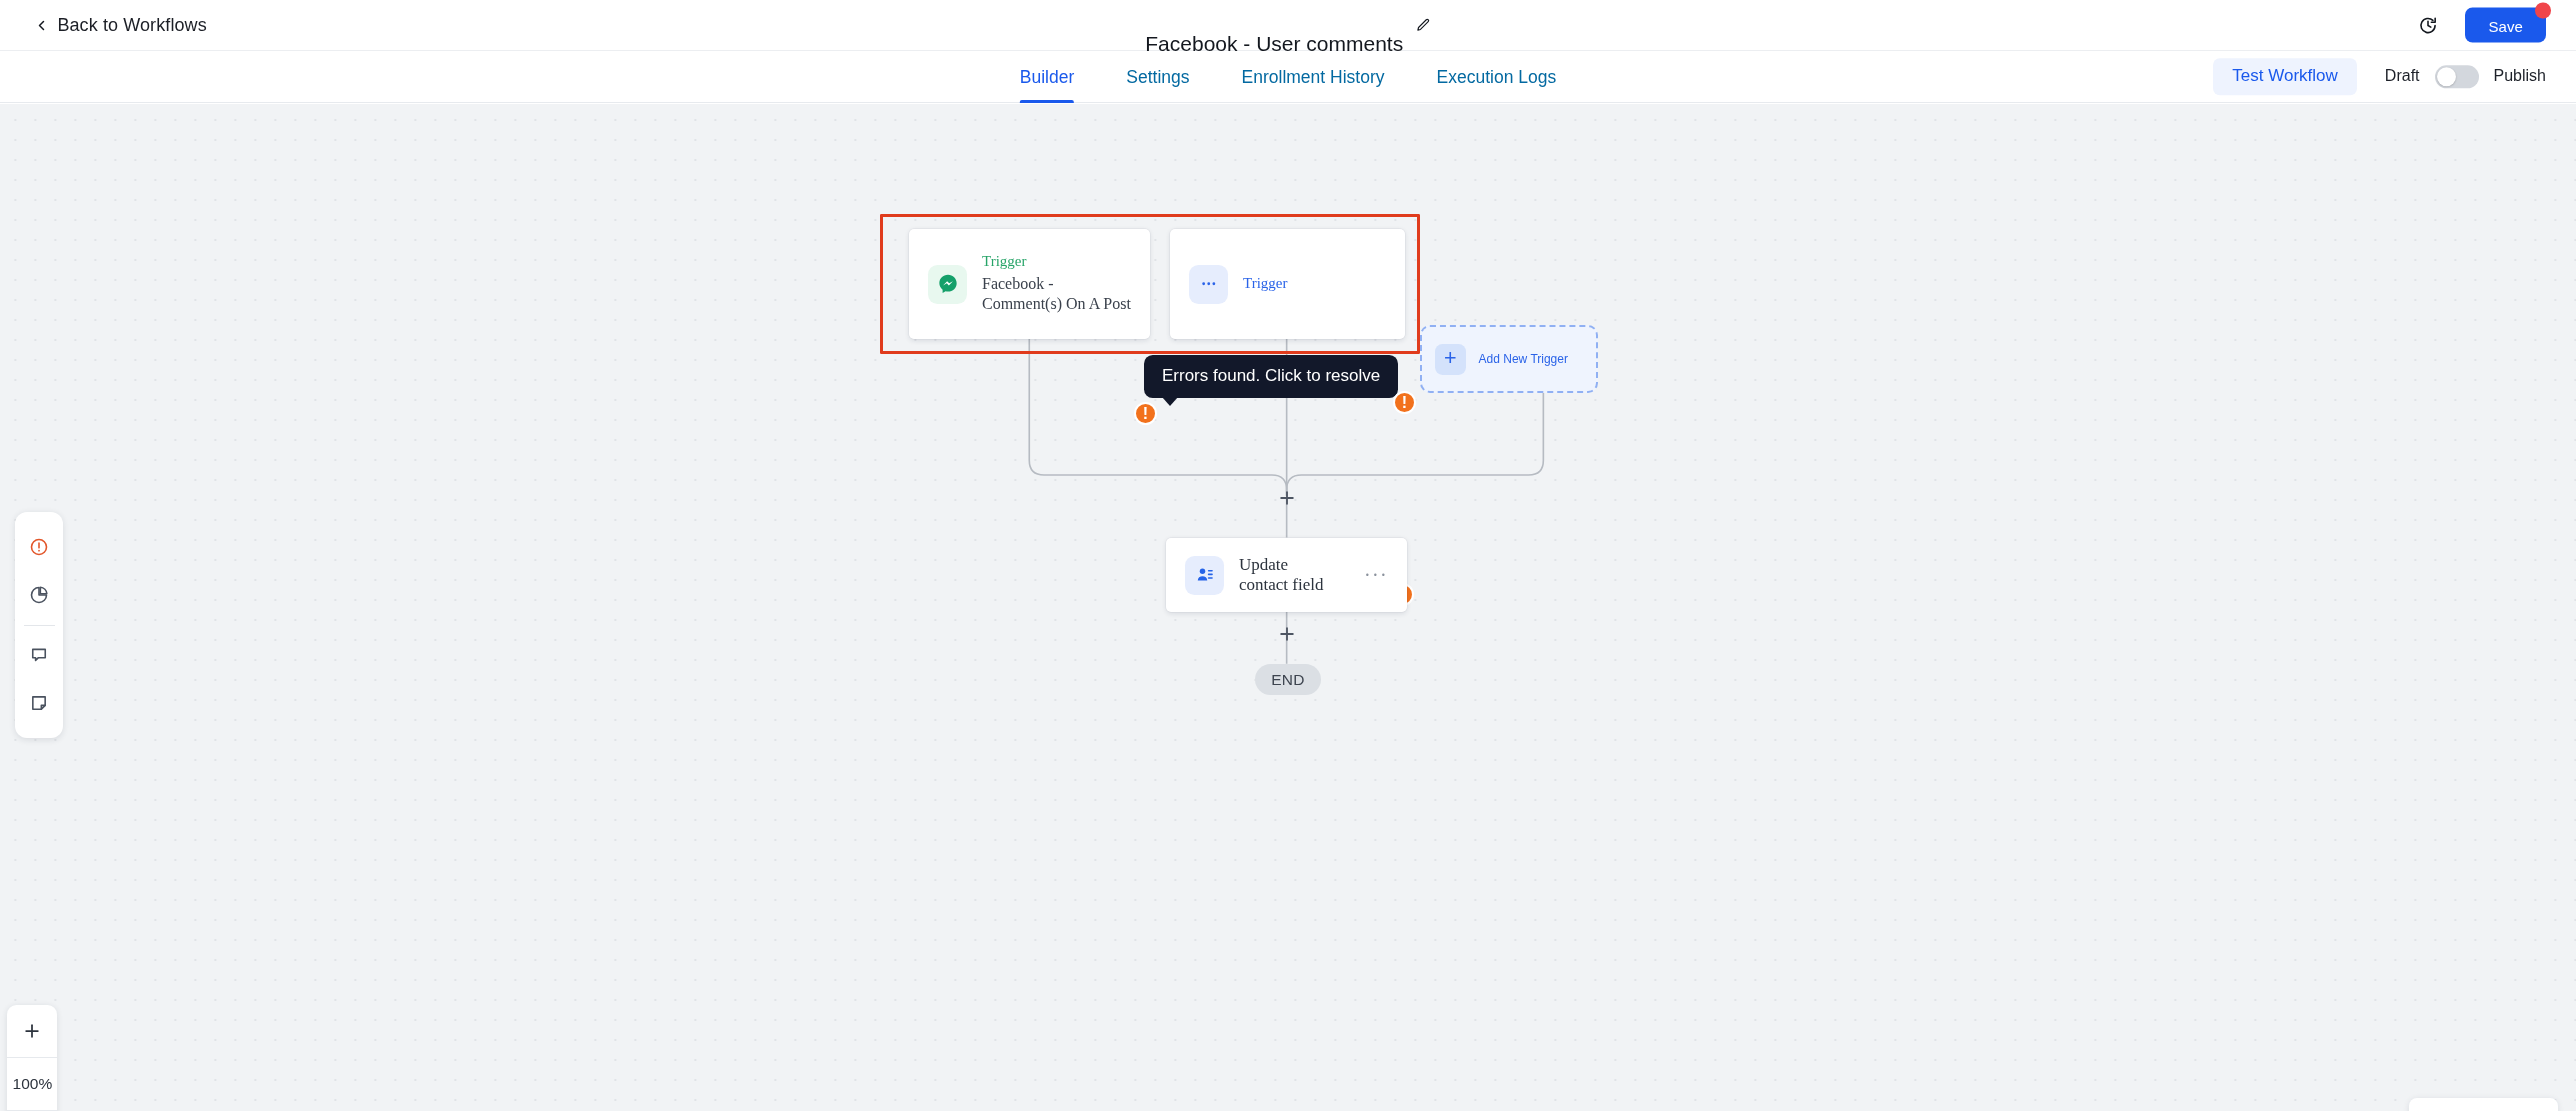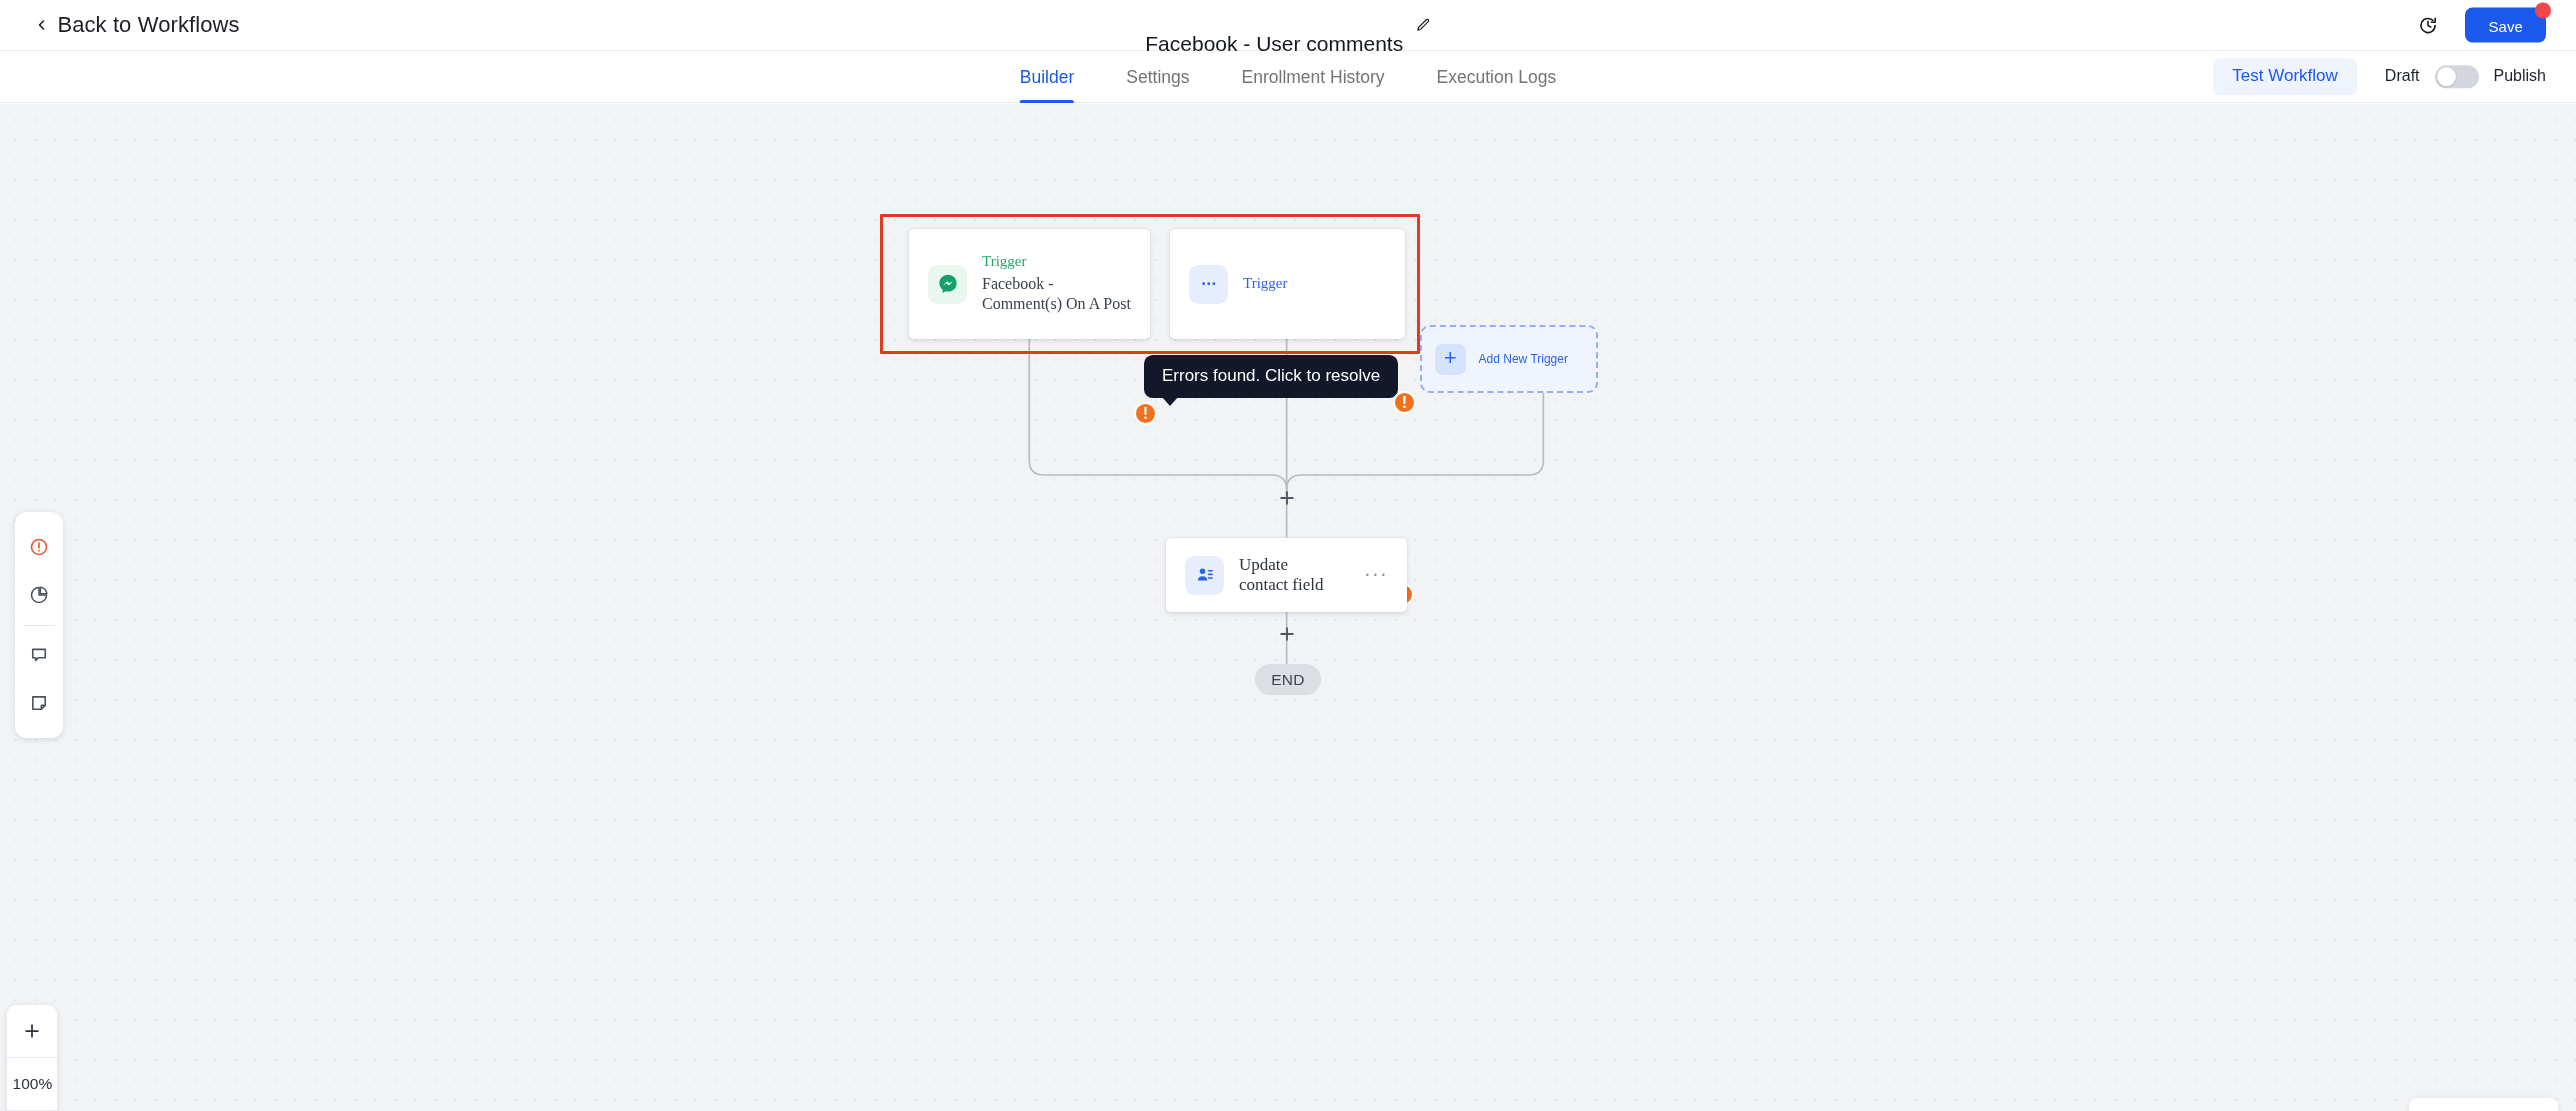--- a/index.html
+++ b/index.html
@@ -17,21 +17,21 @@
     background: #ffffff;
     border-bottom: 0.7px solid #eceef1;
     display: flex; align-items: center;
   }
   .back-link {
     position: absolute; left: 36px; top: 50%; transform: translateY(-50%);
     display: flex; align-items: center; gap: 9.4px;
     cursor: pointer;
   }
   .back-chevron { width: 12px; height: 12px; display: block; }
-  .back-label { font-size: 22px; color: #1c1f26; letter-spacing: 0.1px; }
+  .back-label { font-size: 18px; color: #1c1f26; letter-spacing: 0.1px; }
 
   .wf-title-wrap {
     position: absolute; left: 50%; top: 50%;
     transform: translate(-50%, -50%);
     display: flex; align-items: center; gap: 12px;
   }
   .wf-title { font-size: 21px; color: #14181f; font-weight: 400; white-space: nowrap; margin-top: 37px; }
   .pencil-icon { width: 15.5px; height: 15.5px; cursor: pointer; display: block; }
 
   .header-right {
@@ -61,21 +61,21 @@
     border-bottom: 0.7px solid #e7eaee;
   }
   .tabs {
     position: absolute; left: 50%; transform: translateX(-50%);
     top: 0; height: 52px;
     display: flex; align-items: center; gap: 52px;
   }
   .tab {
     position: relative; height: 52px;
     display: flex; align-items: center;
-    font-size: 17.5px; color: #737373; cursor: pointer; white-space: nowrap;
+    font-size: 17.5px; color: #0369a1; cursor: pointer; white-space: nowrap;
   }
   .tab.active { color: #1a59ec; font-weight: 500; }
   .tab.active::after {
     content: ""; position: absolute; left: 0; right: 0; bottom: 0;
     height: 3.4px; background: #1a59ec; border-radius: 2px 2px 0 0;
   }
   .tabbar-right {
     position: absolute; right: 30px; top: 50%; transform: translateY(-50%);
     display: flex; align-items: center; gap: 28px; justify-content: center;
   }

